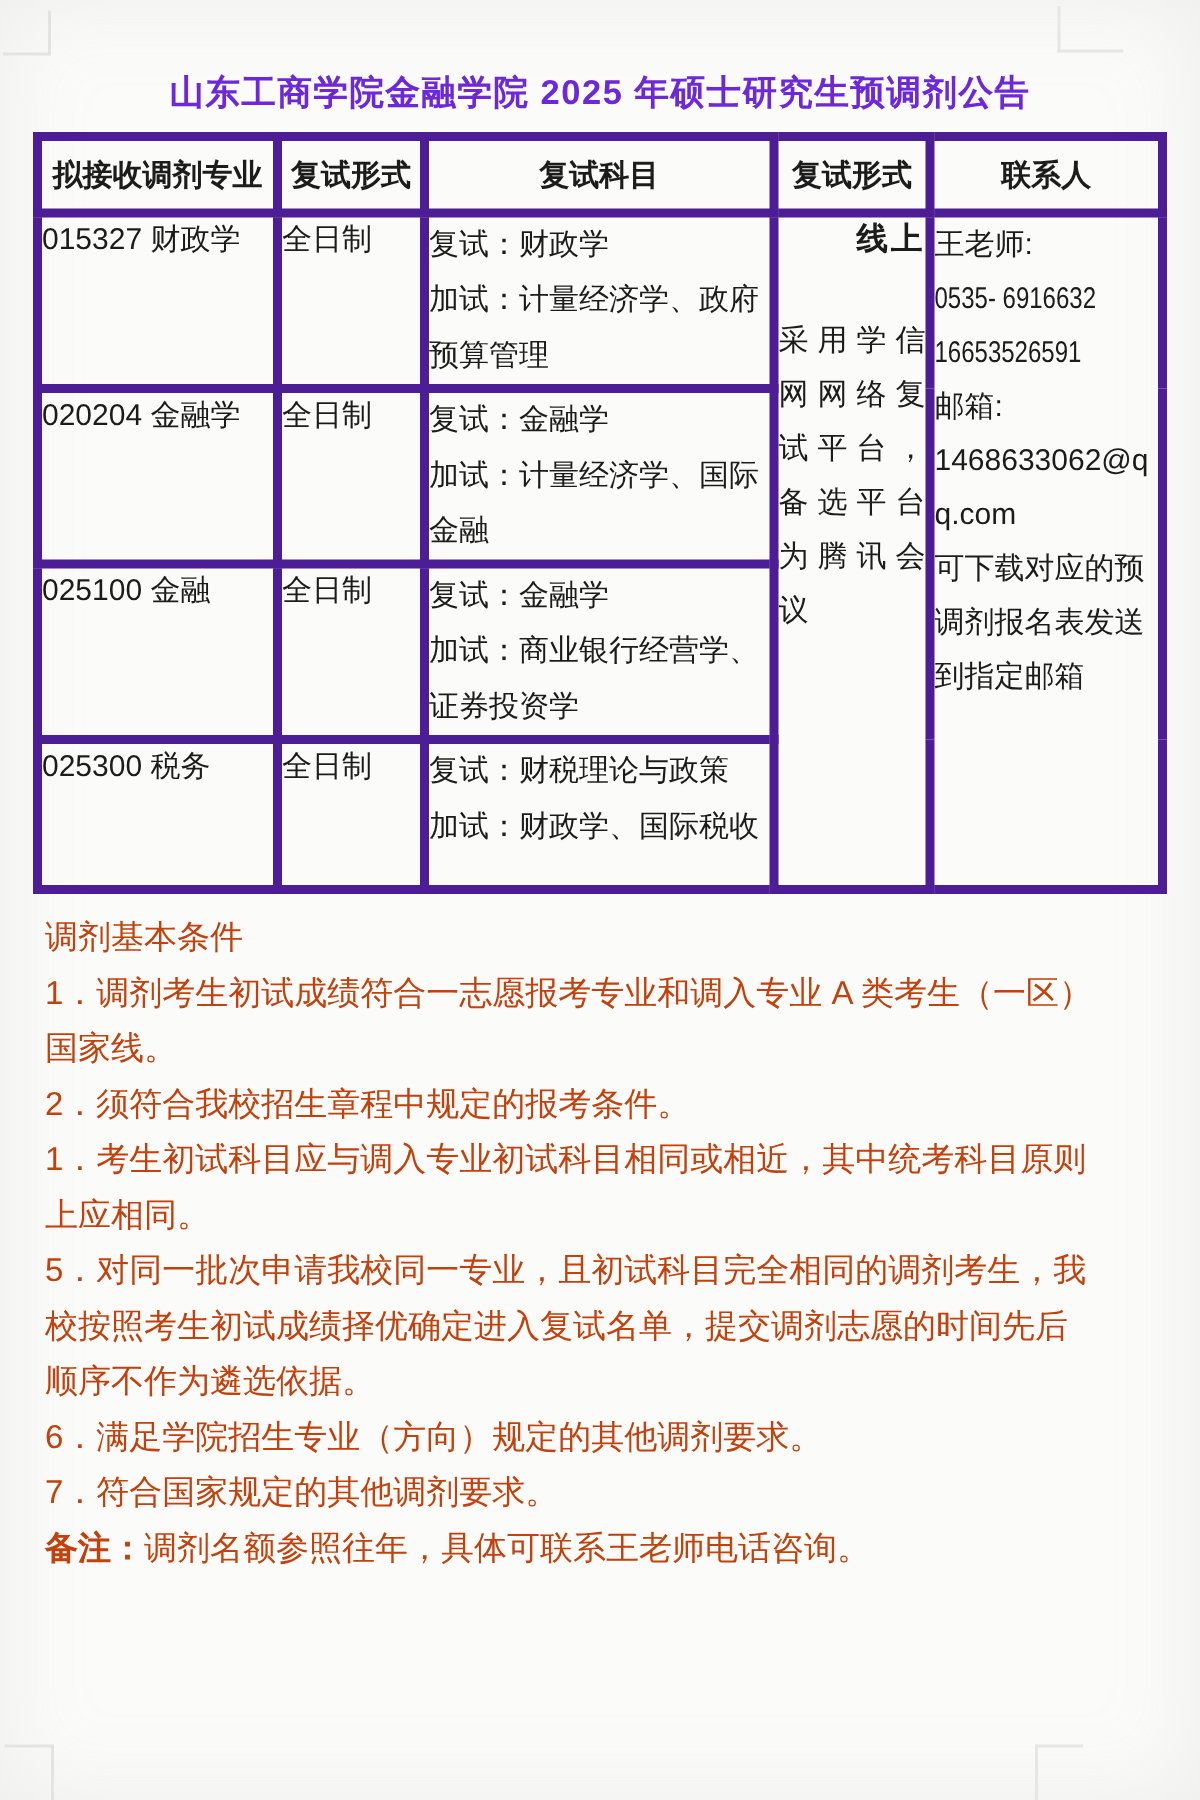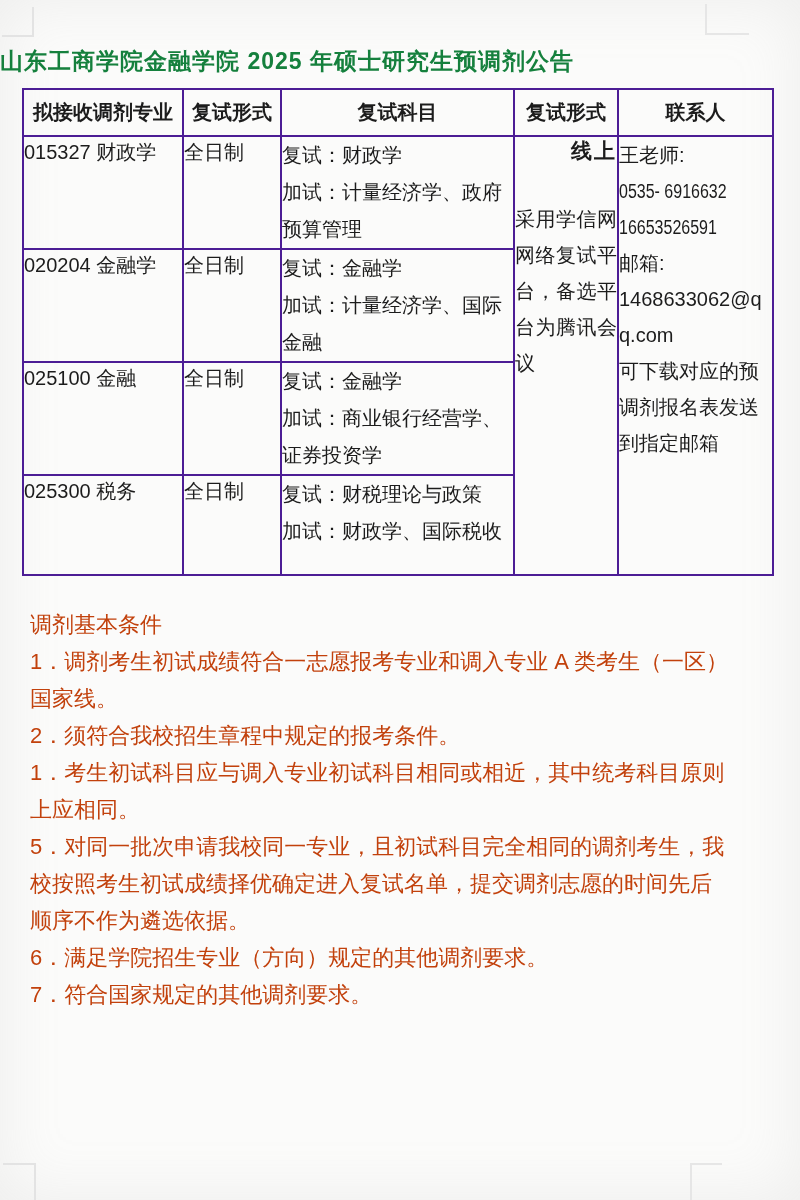--- a/index.html
+++ b/index.html
@@ -17,33 +17,33 @@
   }
   
   .corner{position:absolute;pointer-events:none;}
   .corner-tl{left:2px;top:7px;width:30px;height:28px;border-right:2px solid #e3e3e3;border-bottom:2px solid #e3e3e3;}
   .corner-tr{left:705px;top:4px;width:42px;height:29px;border-left:2px solid #e6e6e6;border-bottom:2px solid #e6e6e6;}
   .corner-bl{left:3px;top:1163px;width:31px;height:37px;border-top:2px solid #e3e3e3;border-right:2px solid #e3e3e3;}
   .corner-br{left:690px;top:1163px;width:30px;height:37px;border-top:2px solid #e6e6e6;border-left:2px solid #e6e6e6;}
 
   .doc-title{
     position:absolute;left:0;top:46px;width:800px;
-    text-align:left;
+    text-align:center;
     font-size:23px;font-weight:600;letter-spacing:1px;
-    color:#15803d;
+    color:#6d28d9;
   }
 
   table.notice{
     position:absolute;left:22px;top:88px;
     width:750px;
     border-collapse:collapse;
     table-layout:fixed;
   }
   table.notice th, table.notice td{
-    border:2px solid #4c1d95;
+    border:6px solid #4c1d95;
     vertical-align:top;
     font-size:20px;
     padding:0;
     overflow:hidden;
   }
   table.notice th{
     height:45px;
     font-weight:600;
     text-align:center;
     vertical-align:middle;
@@ -147,13 +147,16 @@
   </table>
 
 <div class="conditions">
   <p>调剂基本条件</p>
   <p>1．调剂考生初试成绩符合一志愿报考专业和调入专业 A 类考生（一区）国家线。</p>
   <p>2．须符合我校招生章程中规定的报考条件。</p>
   <p>1．考生初试科目应与调入专业初试科目相同或相近，其中统考科目原则上应相同。</p>
   <p>5．对同一批次申请我校同一专业，且初试科目完全相同的调剂考生，我校按照考生初试成绩择优确定进入复试名单，提交调剂志愿的时间先后顺序不作为遴选依据。</p>
   <p>6．满足学院招生专业（方向）规定的其他调剂要求。</p>
   <p>7．符合国家规定的其他调剂要求。</p>
+  <p class="note-line">
+    <span class="note-label">备注：</span><span>调剂名额参照往年，具体可联系王老师电话咨询。</span>
+  </p>
 </div>
 
 </body></html>

